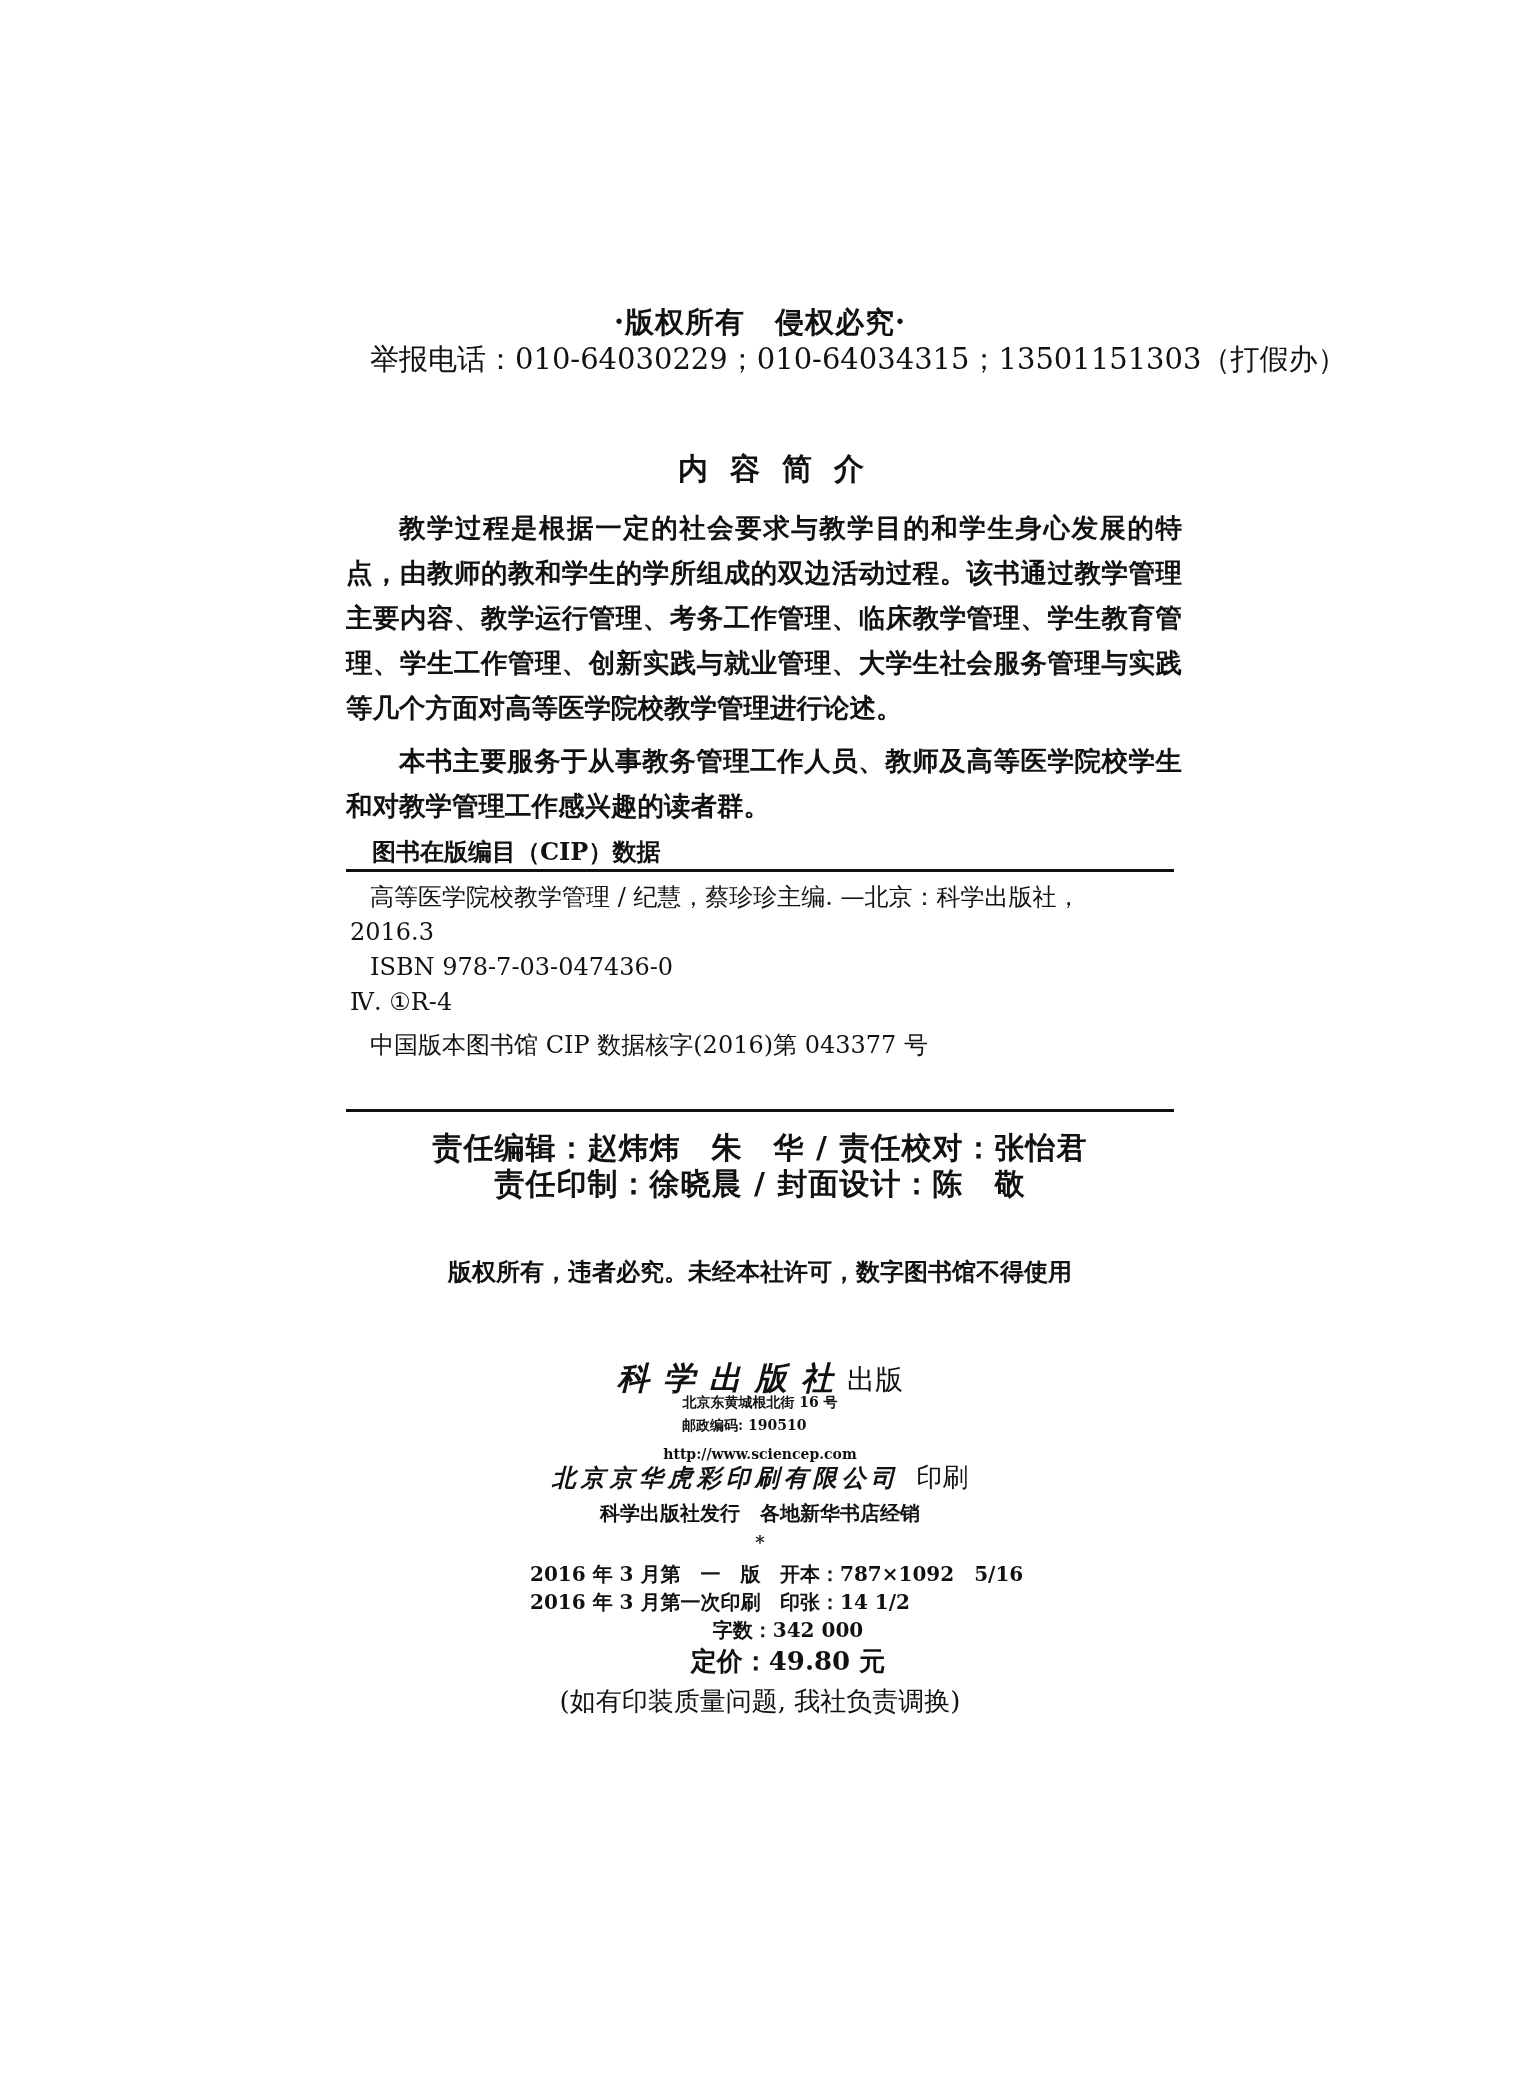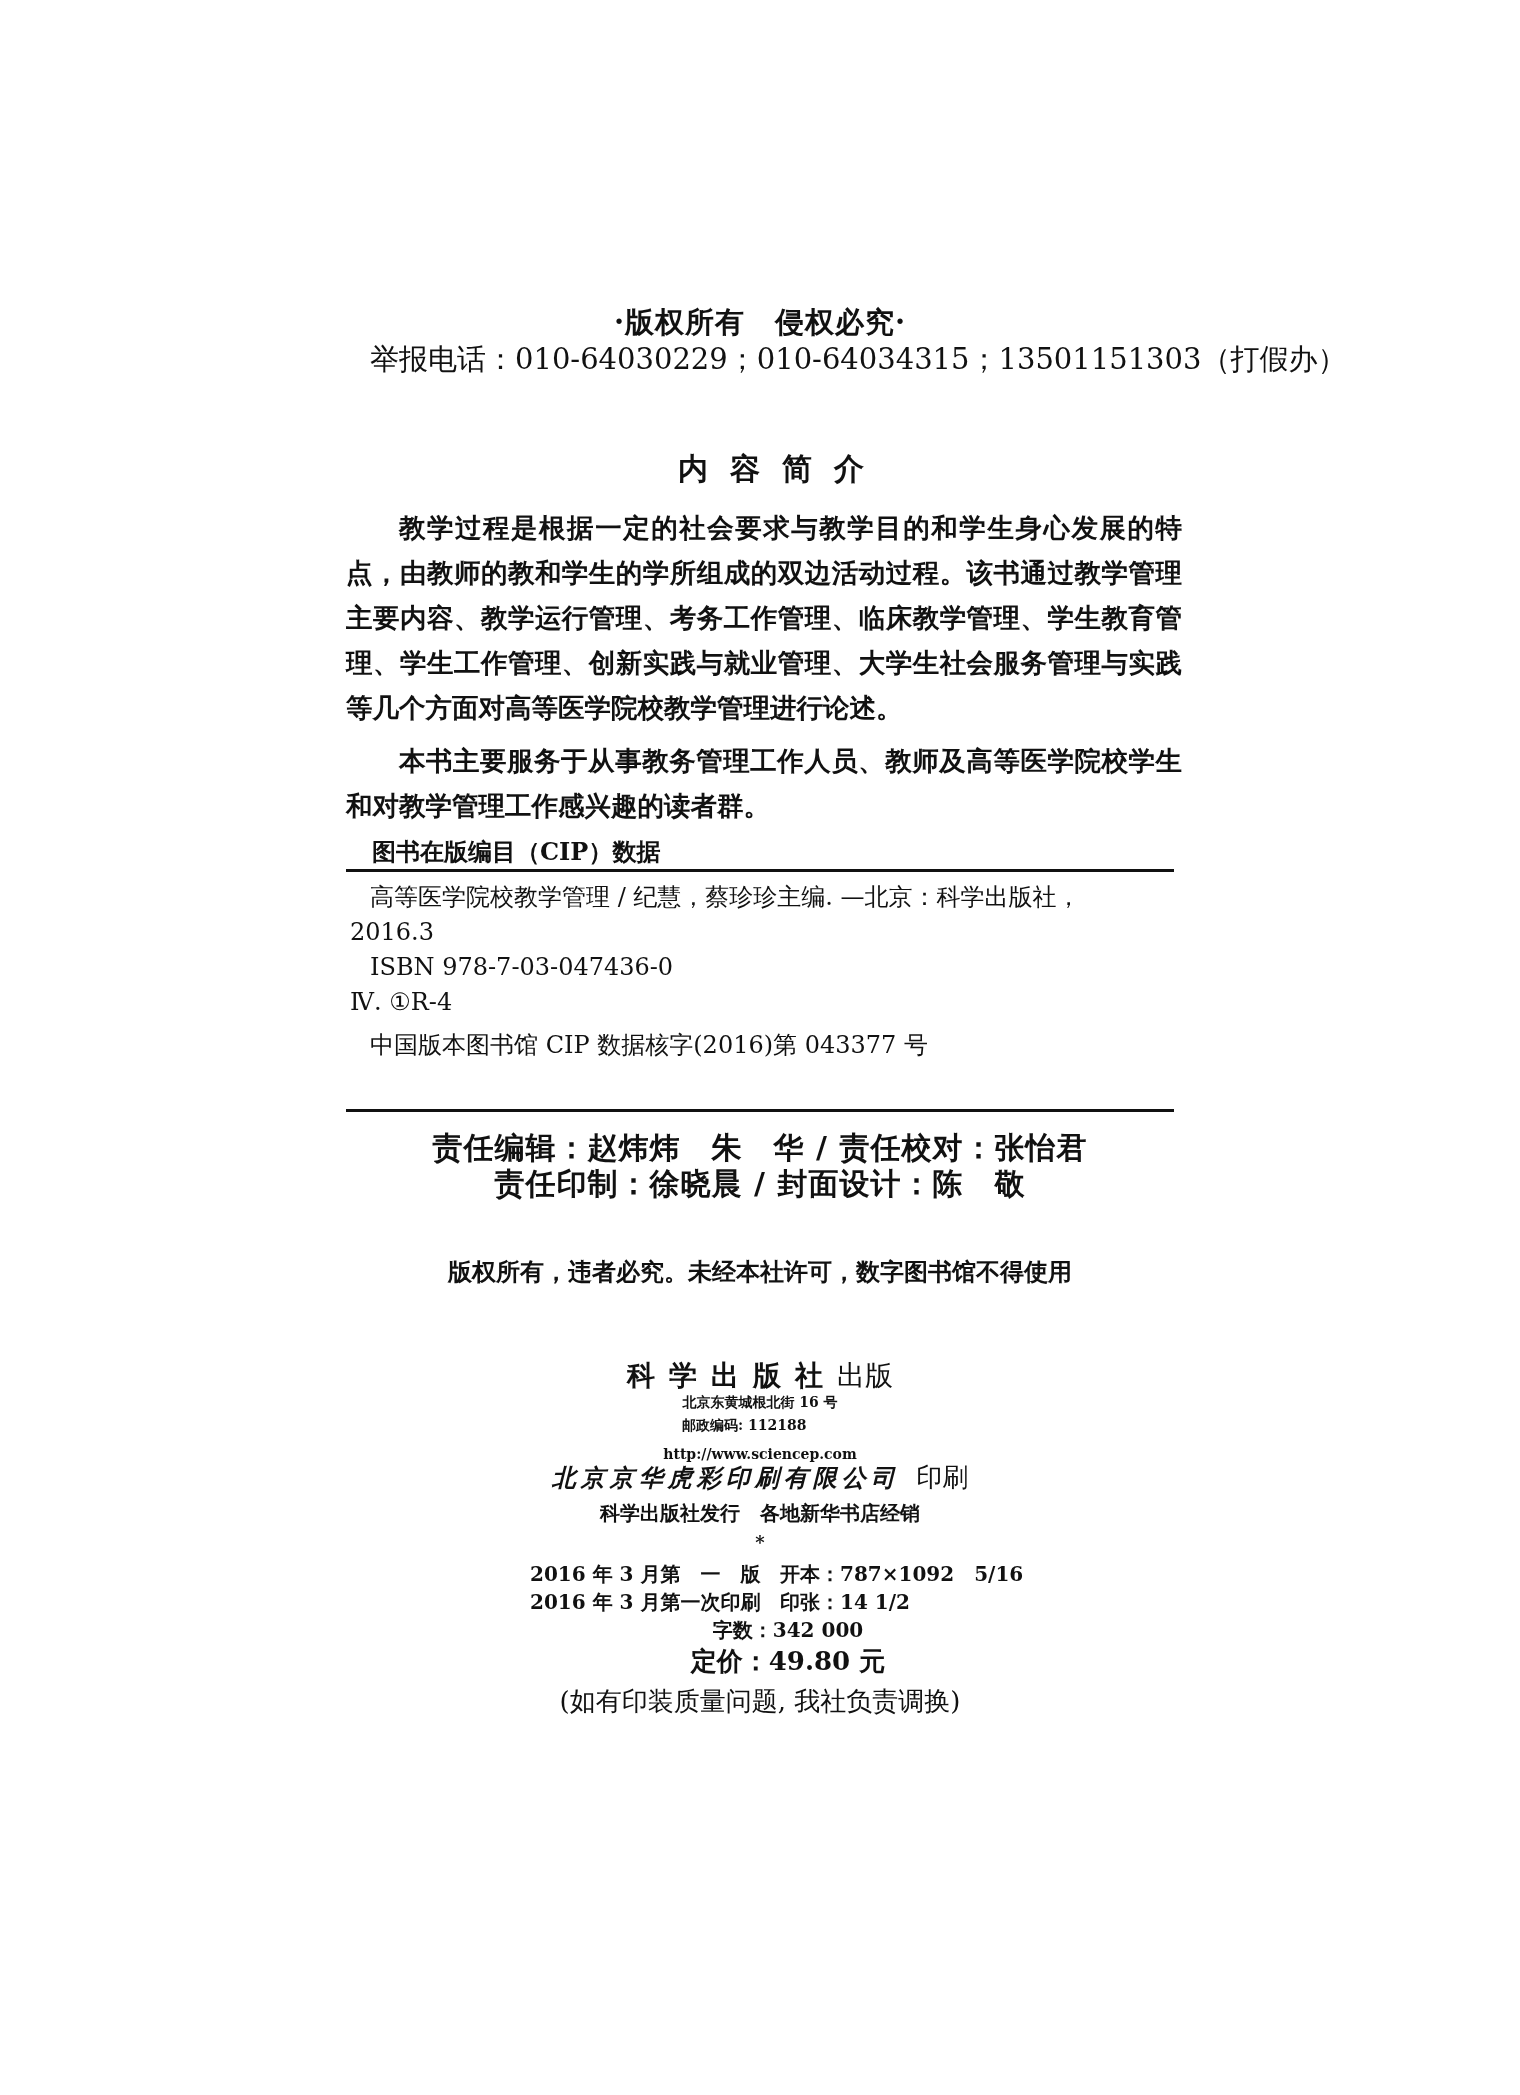--- a/index.html
+++ b/index.html
@@ -23,21 +23,21 @@
   .cip-body { position: absolute; left: 350px; width: 830px; top: 880px; font-size: 24px; line-height: 35px; }
   .cip-body div { white-space: nowrap; }
   .cip-body .ind { padding-left: 20px; }
   .cip-body .gap { margin-top: 8px; }
 
   .credits { top: 1130px; font-size: 30px; font-weight: bold; line-height: 36px; letter-spacing: 1px; }
 
   .rights { top: 1256px; font-size: 24px; font-weight: bold; }
 
   .publisher { top: 1357px; font-size: 28px; }
-  .publisher .calli { font-weight: bold; letter-spacing: 14px; font-size: 28px; }
+  .publisher .calli { font-style: italic; font-weight: bold; letter-spacing: 14px; font-size: 32px; }
   .small { font-size: 14px; font-weight: bold; line-height: 22px; }
   .addr { top: 1391px; }
   .zip { top: 1414px; left: 682px; }
   .url { top: 1443px; }
   .printer { top: 1460px; font-size: 26px; }
   .printer .calli { font-style: italic; font-weight: bold; letter-spacing: 5px; font-size: 24px; }
   .dist { top: 1500px; font-size: 20px; font-weight: bold; }
   .star { top: 1532px; font-size: 18px; font-weight: bold; }
 
   .pubinfo { position: absolute; left: 530px; top: 1560px; font-size: 20px; line-height: 28px; font-weight: bold; }
@@ -74,21 +74,21 @@
   <div>责任编辑：赵炜炜　朱　华 / 责任校对：张怡君</div>
   <div>责任印制：徐晓晨 / 封面设计：陈　敬</div>
 </div>
 
 <div class="abs center rights">版权所有，违者必究。未经本社许可，数字图书馆不得使用</div>
 
 <div class="abs center publisher">
   <span class="calli">科学出版社</span><span>出版</span>
 </div>
 <div class="abs center small addr">北京东黄城根北街 16 号</div>
-<div class="abs small zip">邮政编码: 112188</div>
+<div class="abs small zip">邮政编码: 190510</div>
 <div class="abs center small url">http://www.sciencep.com</div>
 <div class="abs center printer">
   <span class="calli">北京京华虎彩印刷有限公司</span>&nbsp;&nbsp;<span>印刷</span>
 </div>
 <div class="abs center dist">科学出版社发行　各地新华书店经销</div>
 <div class="abs center star">*</div>
 
 <div class="pubinfo">
   <div class="row"><span class="c1">2016 年 3 月第　一　版</span><span>开本：787×1092　5/16</span></div>
   <div class="row"><span class="c1">2016 年 3 月第一次印刷</span><span>印张：14 1/2</span></div>

